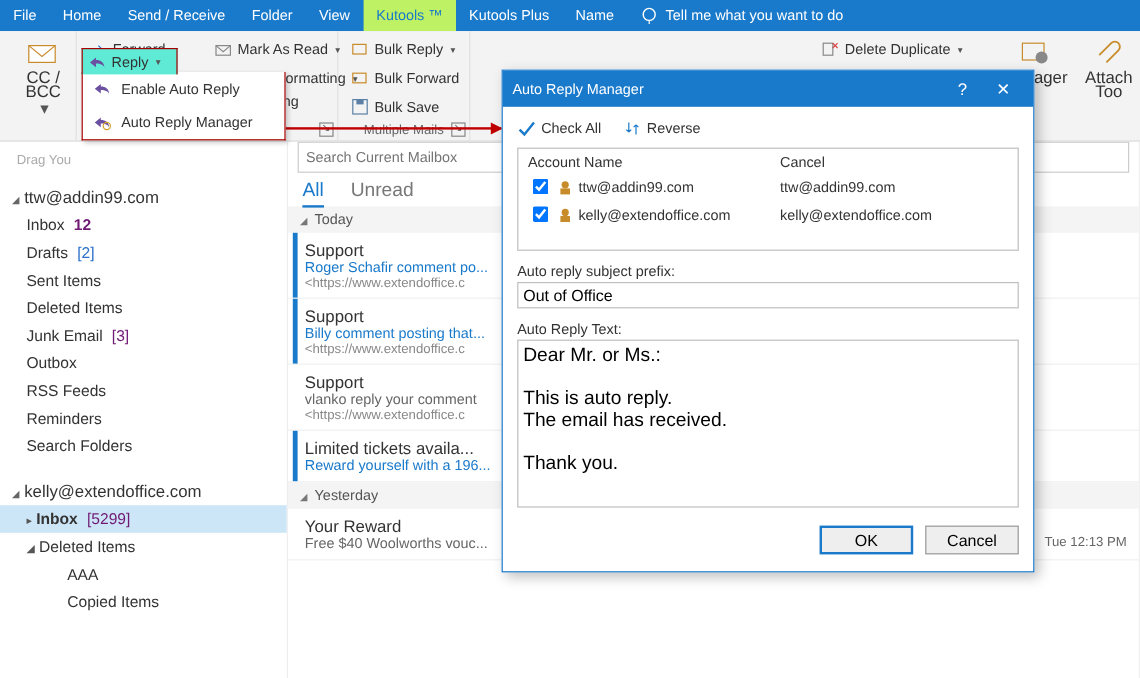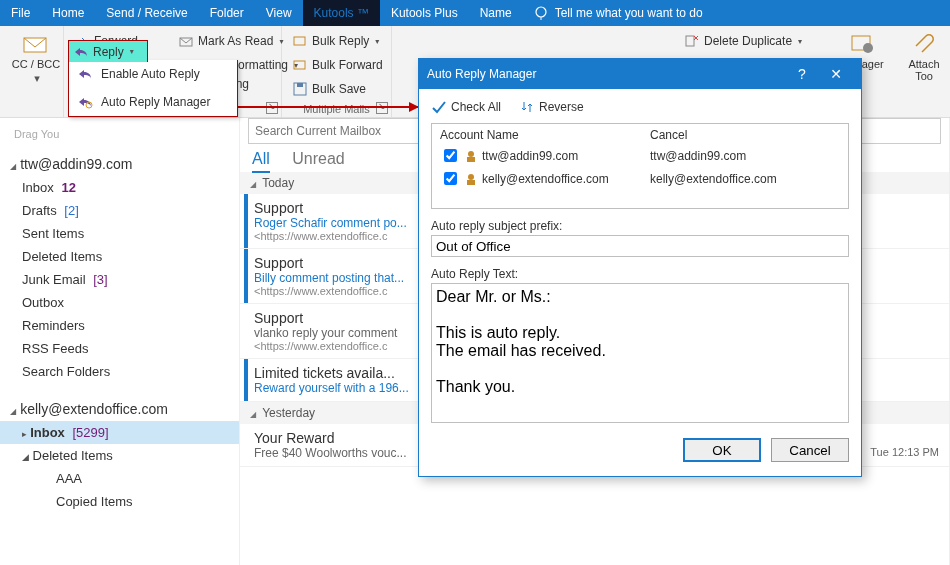--- a/index.html
+++ b/index.html
@@ -1,25 +1,25 @@
 <!DOCTYPE html>
 <html><head>
 <meta charset="utf-8">
 <style>
   * { box-sizing: border-box; font-family: "Segoe UI", Arial, sans-serif; }
   body { margin:0; width:950px; height:565px; background:#fff; overflow:hidden; font-size:12px; color:#333; }
   .tabs { background:#1979ca; height:26px; display:flex; align-items:stretch; color:#fff; }
   .tab { padding:0 11px; display:flex; align-items:center; cursor:pointer; white-space:nowrap; }
-  .tab.active { background:#0f172a; color:#1979ca; }
+  .tab.active { background:#bef264; color:#1979ca; }
   .tellme { display:flex; align-items:center; gap:6px; padding:0 10px; }
   .ribbon { background:#f3f3f3; height:92px; border-bottom:1px solid #ddd; position:relative; display:flex; }
   .rgroup { border-right:1px solid #e0e0e0; padding:4px 6px 0 6px; position:relative; }
   .bigbtn { display:flex; flex-direction:column; align-items:center; justify-content:flex-start; width:60px; padding-top:2px; cursor:pointer; }
   .bigbtn .ic { width:28px; height:24px; }
-  .bigbtn span { font-size:11px; line-height:12px; text-align:center; margin-top:2px;}
+  .bigbtn span { font-size:14px; line-height:12px; text-align:center; margin-top:2px;}
   .stackcol { display:flex; flex-direction:column; gap:2px; }
   .smbtn { display:flex; align-items:center; gap:4px; height:22px; padding:0 4px; cursor:pointer; font-size:12px; white-space:nowrap;}
   .smbtn .ic { width:16px; height:16px; flex:0 0 16px;}
   .glabel { position:absolute; bottom:2px; left:0; right:0; text-align:center; font-size:11px; color:#666;}
   .dlaunch { width:12px; height:12px; border:1px solid #888; position:absolute; right:3px; bottom:3px; }
   .dlaunch::after{content:"↘"; position:absolute; font-size:9px; left:1px; top:-2px; color:#555;}
   .caret { font-size:8px; color:#555; margin-left:2px;}
   
   .reply-wrap { position:absolute; left:68px; top:60px; width:170px; background:#fff; border:1px solid #a80000; border-top:none; box-shadow:2px 2px 4px rgba(0,0,0,.2); z-index:5;}
   .reply-btn { position:absolute; left:68px; top:40px; width:80px; height:22px; background:#5eead4; border:1px solid #a80000; border-bottom:none; display:flex; align-items:center; padding:0 4px; gap:4px; z-index:6;}
@@ -223,22 +223,22 @@
 <div class="main">
   <div class="nav">
     <div class="drag">Drag You</div>
     <div class="acct">ttw@addin99.com</div>
     <div class="folder"><span>Inbox</span> <b class="cnt">12</b></div>
     <div class="folder"><span>Drafts</span> <span class="cnt" style="color:#2a6fc9">[2]</span></div>
     <div class="folder">Sent Items</div>
     <div class="folder">Deleted Items</div>
     <div class="folder"><span>Junk Email</span> <span class="cnt">[3]</span></div>
     <div class="folder">Outbox</div>
+    <div class="folder">RSS Feeds</div>
     <div class="folder">Reminders</div>
-    <div class="folder">RSS Feeds</div>
     <div class="folder">Search Folders</div>
     <div style="height:14px"></div>
     <div class="acct">kelly@extendoffice.com</div>
     <div class="folder sel"><span class="chev">▸</span> <b>Inbox</b> <span class="cnt">[5299]</span></div>
     <div class="folder"><span class="chev">◢</span> <span>Deleted Items</span></div>
     <div class="folder indent">AAA</div>
     <div class="folder indent">Copied Items</div>
   </div>
 
   <div class="list">

